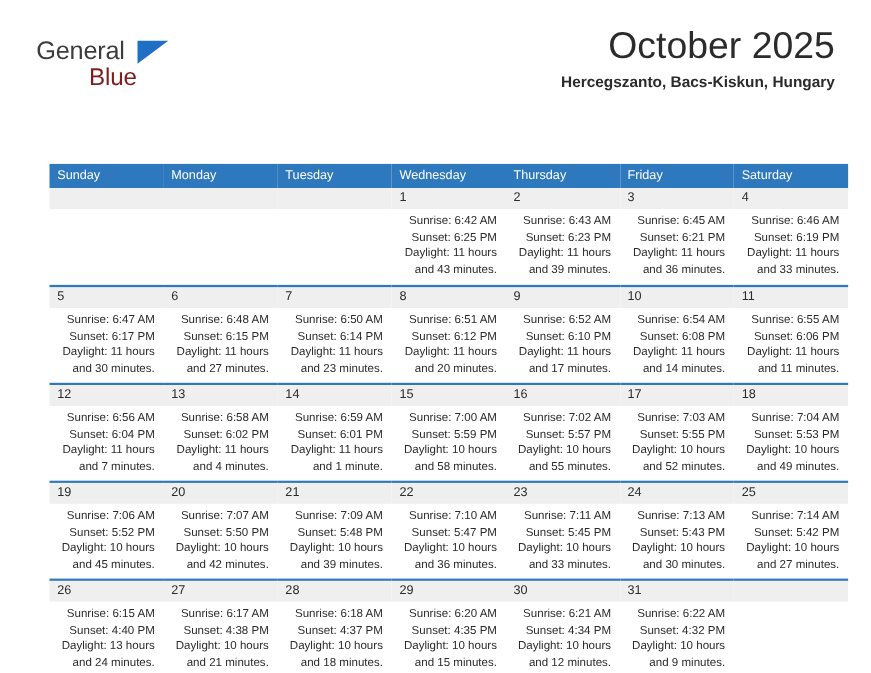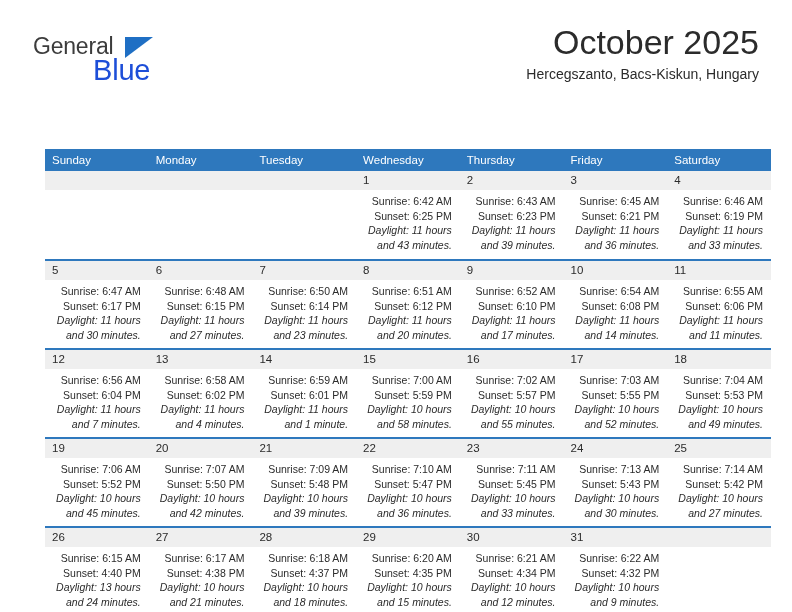--- a/index.html
+++ b/index.html
@@ -50,24 +50,24 @@
     position: absolute;
     left: 92px;
     top: 3px;
     width: 0;
     height: 0;
     border-left: 28px solid #1f6fc4;
     border-bottom: 21px solid transparent;
   }
   .logo-blue {
     position: absolute;
-    left: 60px;
+    left: 48px;
     top: 24px;
-    font-size: 29px;
-    color: #1d4ed8;
+    font-size: 22px;
+    color: #7f1d1d;
     line-height: 24px;
     letter-spacing: -0.2px;
   }
   .title-block {
     position: absolute;
     right: 0;
     top: 0;
     text-align: right;
   }
   .cal-title {
@@ -76,21 +76,21 @@
     line-height: 32px;
     font-weight: normal;
     margin: 0;
     white-space: nowrap;
   }
   .cal-subtitle {
     font-size: 14px;
     color: #2b2b2b;
     line-height: 20px;
     margin: 6px 0 0 0;
-    font-weight: normal;
+    font-weight: bold;
     white-space: nowrap;
   }
 
   
   .calendar {
     position: absolute;
     left: 45px;
     top: 105px;
     width: 726px;
     border-collapse: collapse;
@@ -136,21 +136,20 @@
     font-size: 10.5px;
     line-height: 14.6px;
     color: #2b2b2b;
     text-align: right;
   }
   .cell-body div {
     white-space: nowrap;
   }
   .cell-body .daylight {
     white-space: normal;
-    font-style: italic;
   }
   td.blank .cell-body {
     visibility: hidden;
   }
 </style>
 </head>
 <body>
 
 <div class="page">
 

